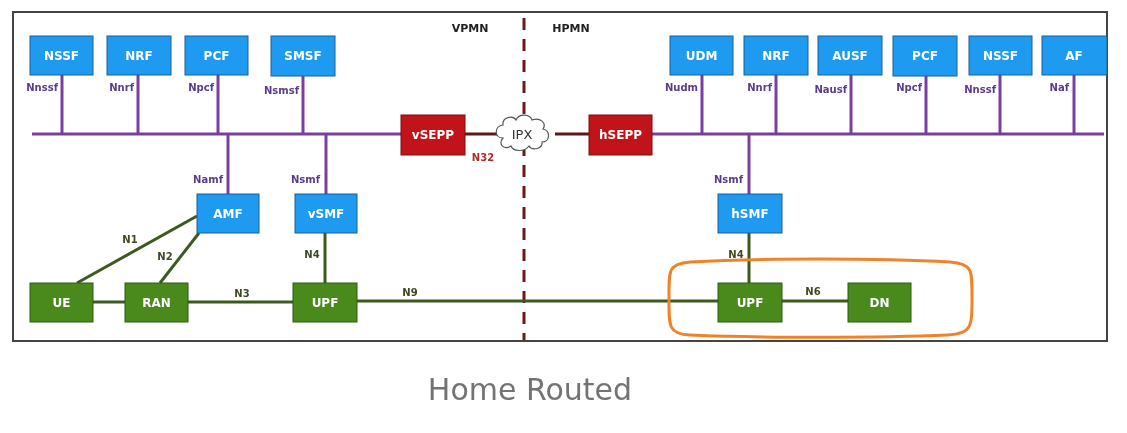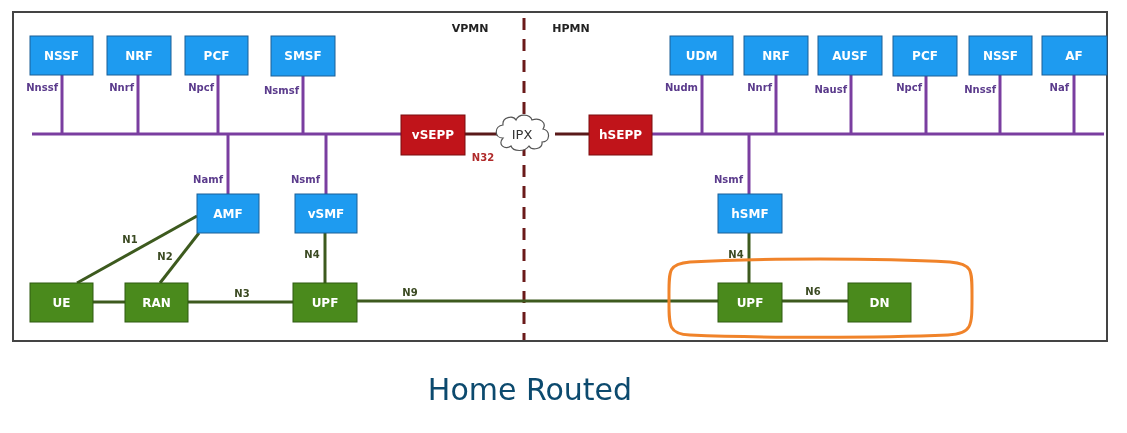--- a/index.html
+++ b/index.html
@@ -4,21 +4,21 @@
 <style>
   html, body { margin: 0; padding: 0; background: #ffffff; }
   body { width: 1127px; height: 433px; position: relative; overflow: hidden; font-family: "DejaVu Sans", sans-serif; }
   #diagram { position: absolute; left: 0; top: 0; }
   .nf-label { font-family: "DejaVu Sans", sans-serif; font-weight: bold; font-size: 12px; fill: #ffffff; }
   .iface-purple { font-family: "DejaVu Sans", sans-serif; font-weight: bold; font-size: 10px; fill: #5b3b8c; }
   .iface-green { font-family: "DejaVu Sans", sans-serif; font-weight: bold; font-size: 10px; fill: #3b4a22; }
   .iface-red { font-family: "DejaVu Sans", sans-serif; font-weight: bold; font-size: 10px; fill: #b02a2a; }
   .region { font-family: "DejaVu Sans", sans-serif; font-weight: bold; font-size: 11px; fill: #222222; }
   .ipx-text { font-family: "DejaVu Sans", sans-serif; font-size: 13px; fill: #333333; }
-  #caption { position: absolute; left: 0; width: 1060px; top: 372px; text-align: center; font-family: "DejaVu Sans", sans-serif; font-size: 30px; color: #0c4a6e; }
+  #caption { position: absolute; left: 0; width: 1060px; top: 372px; text-align: center; font-family: "DejaVu Sans", sans-serif; font-size: 30px; color: #737373; }
 </style>
 </head>
 <body>
 
 <svg id="diagram" width="1127" height="360" viewBox="0 0 1127 360" xmlns="http://www.w3.org/2000/svg">
 
   <rect x="13" y="12" width="1094" height="329" fill="#ffffff" stroke="#444444" stroke-width="2"></rect>
 
   <text class="region" x="470" y="32" text-anchor="middle">VPMN</text>
   <text class="region" x="571" y="32" text-anchor="middle">HPMN</text>

